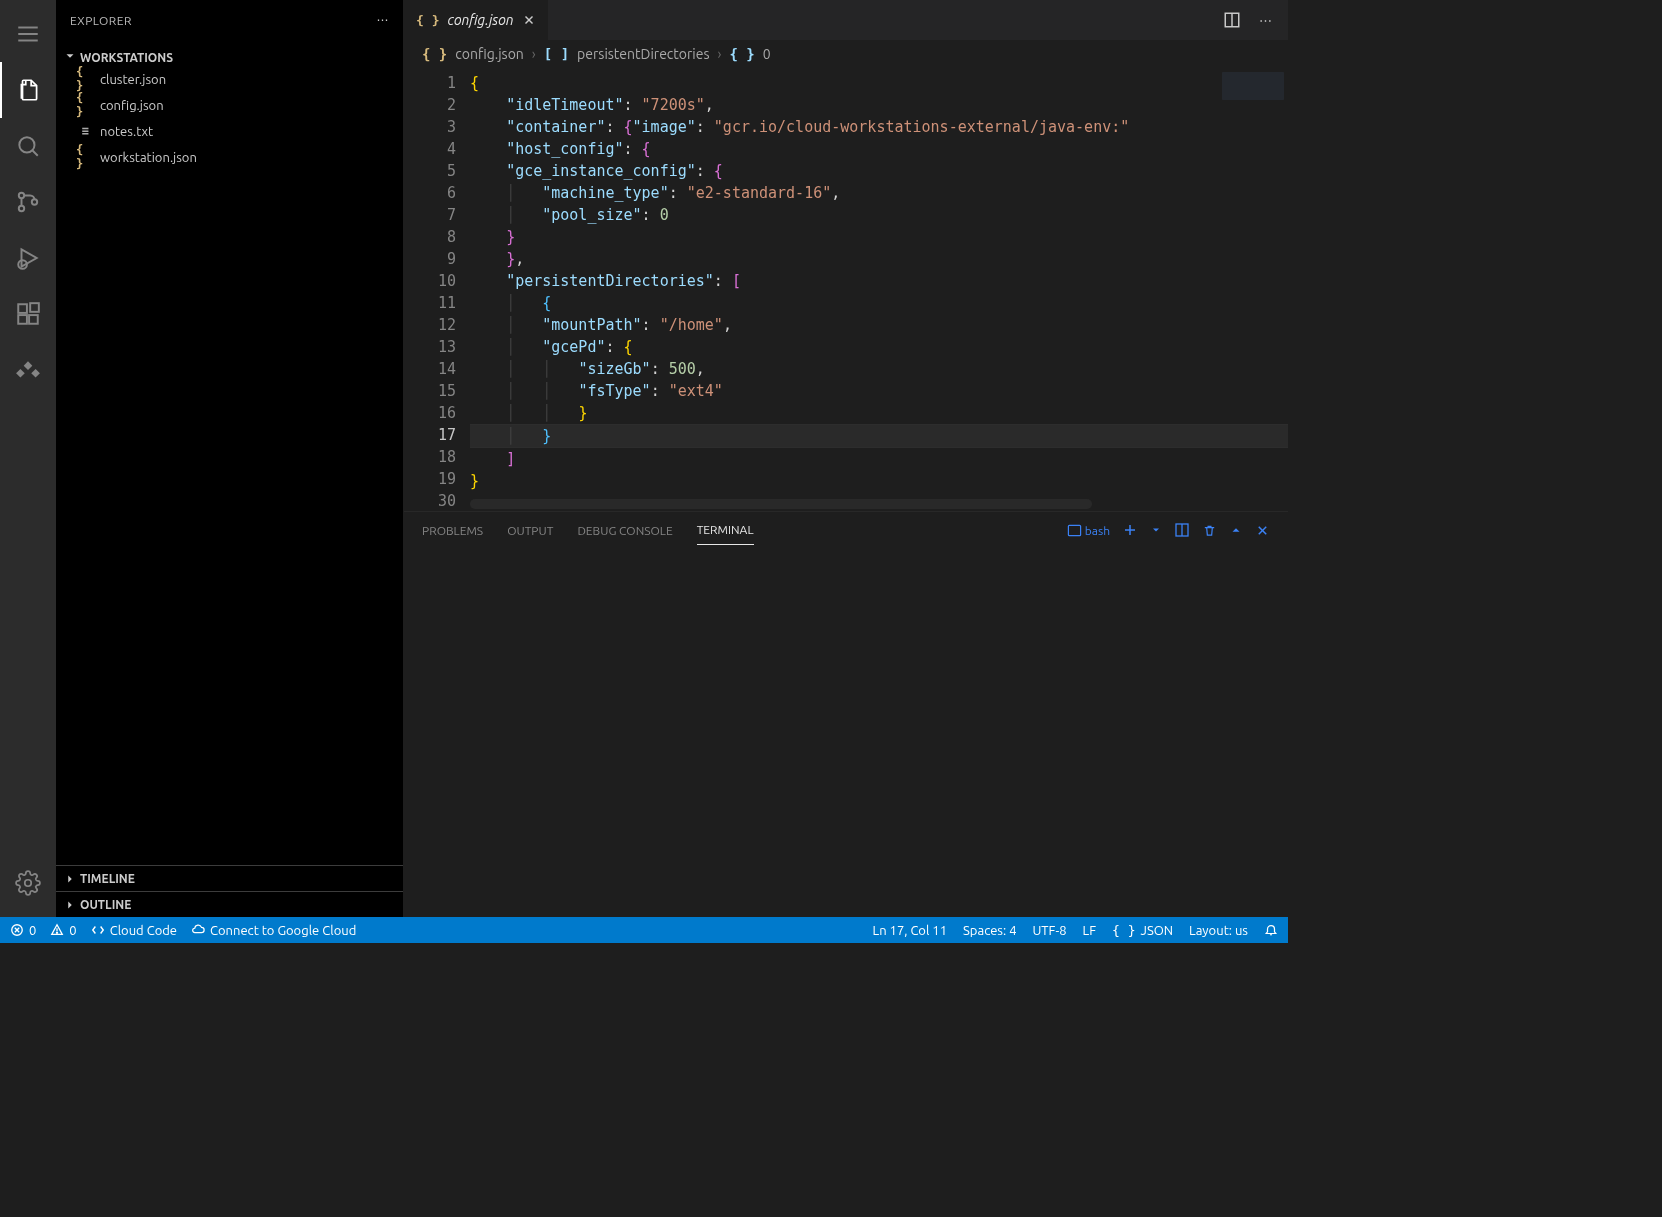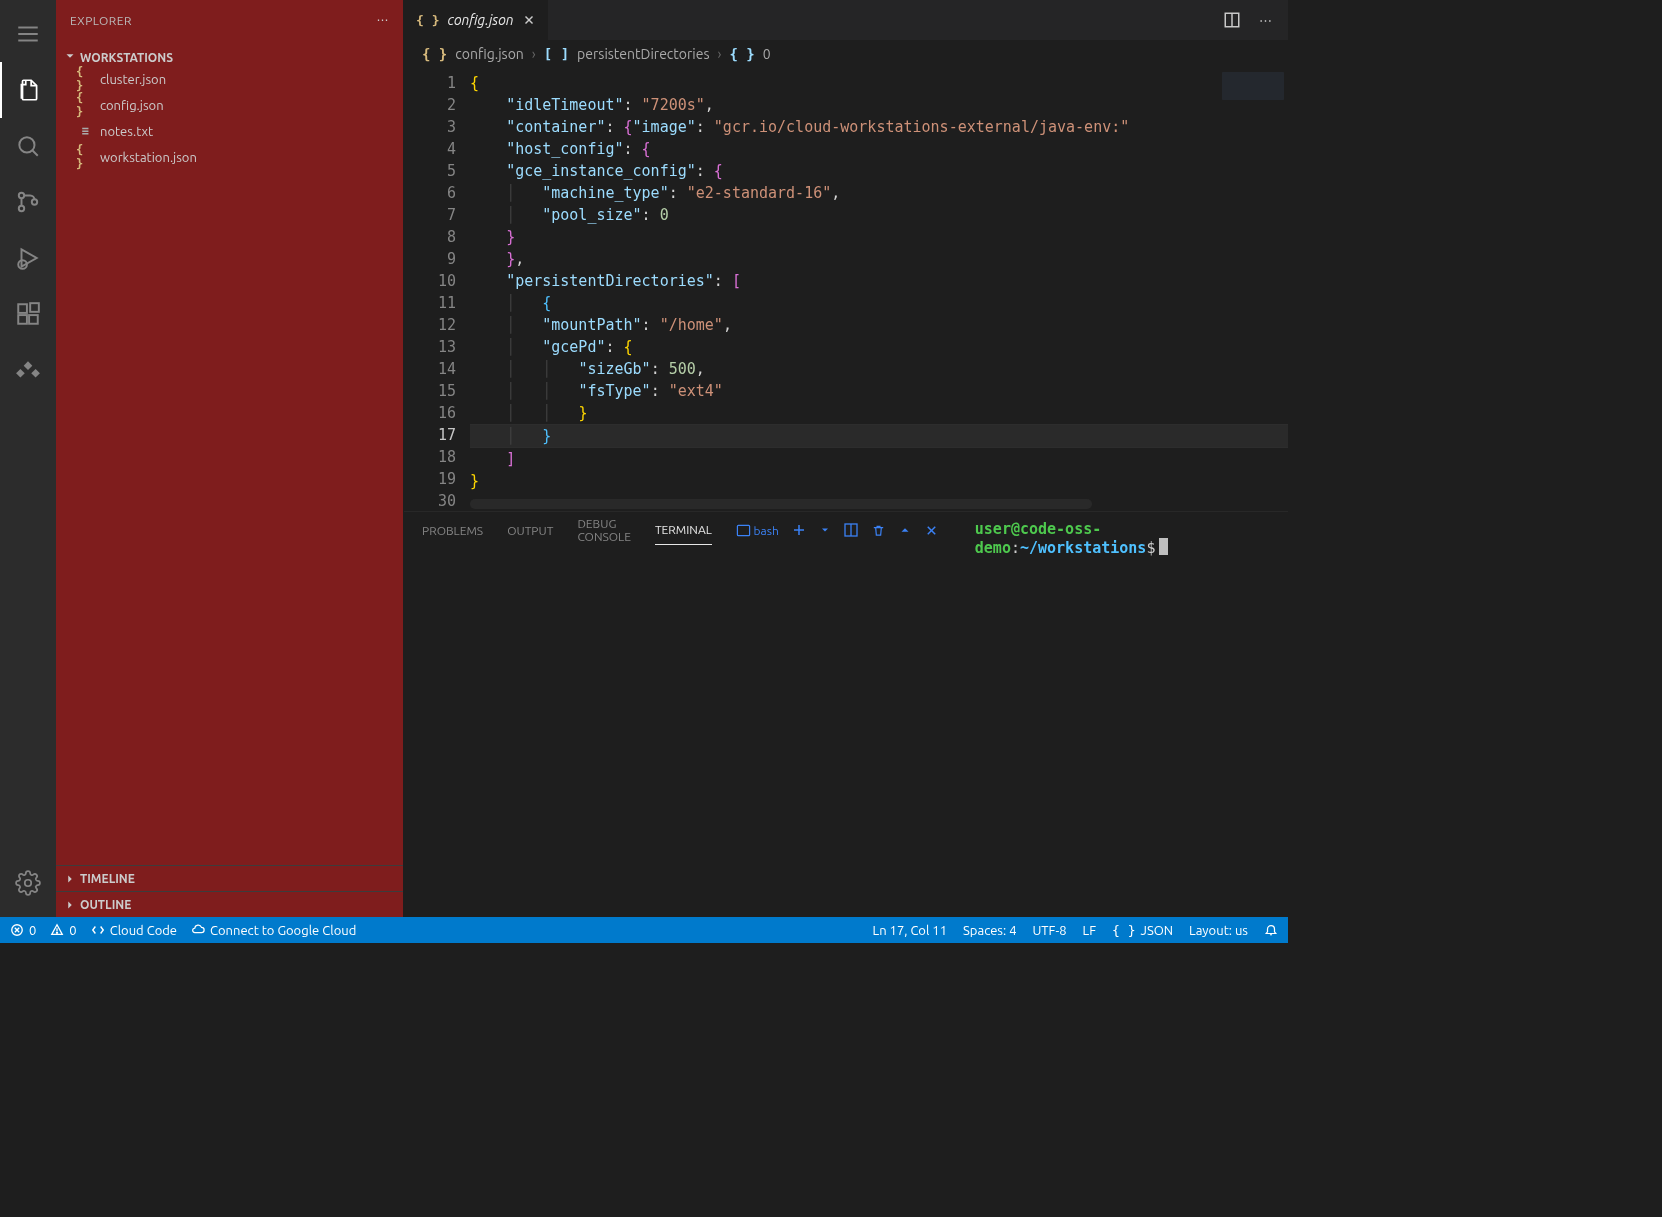--- a/index.html
+++ b/index.html
@@ -10,21 +10,21 @@
 
   
   .activity-bar { width: 56px; background: #2c2c2c; display: flex; flex-direction: column; align-items: center; padding-top: 6px; }
   .activity-top { display: flex; flex-direction: column; align-items: center; gap: 0; width: 100%; }
   .activity-bottom { margin-top: auto; margin-bottom: 6px; }
   .activity-icon { width: 56px; height: 56px; display: flex; align-items: center; justify-content: center; cursor: pointer; color: #858585; }
   .activity-icon.active { color: #fff; border-left: 2px solid #fff; }
   .activity-icon svg { width: 26px; height: 26px; }
 
   
-  .sidebar { width: 348px; background: #7f1d1d; display: flex; flex-direction: column; border-right: 1px solid #1e1e1e; }
+  .sidebar { width: 348px; background: #000000; display: flex; flex-direction: column; border-right: 1px solid #1e1e1e; }
   .sidebar-header { display: flex; align-items: center; justify-content: space-between; padding: 0 14px; height: 40px; color: #bbb; font-size: 12px; letter-spacing: 0.5px; }
   .sb-dots { color: #ccc; cursor: pointer; }
   .section-header { display: flex; align-items: flex-end; height: 24px; padding-left: 6px; color: #ccc; font-weight: 700; font-size: 12px; cursor: pointer; }
   .chev { width: 16px; height: 16px; display: inline-flex; align-items: center; justify-content: center; margin-right: 2px; }
   .file-list { padding: 2px 0; }
   .file-item { display: flex; align-items: center; height: 26px; padding-left: 20px; cursor: pointer; color: #ccc; }
   .f-icon { width: 18px; height: 18px; display: inline-flex; align-items: center; justify-content: center; margin-right: 6px; color: #c5b46a; font-weight: 700; font-size: 12px; font-family: monospace; }
   .f-a { color: #d7ba7d; }
   .f-t { color: #aaa; }
   .section-footer { margin-top: auto; }
@@ -62,21 +62,21 @@
   .k-b2 { color: #da70d6; }  
   .k-b3 { color: #4fc1ff; }  
   .k-b4 { color: #ffd700; }  
 
   .minimap { position: absolute; top: 4px; right: 4px; width: 62px; height: 28px; background: #262a31; opacity: 0.85; border-radius: 1px; }
 
   .h-scroll { position: absolute; bottom: 2px; left: 66px; right: 0; height: 10px; }
   .h-thumb { position: absolute; left: 0; width: 76%; height: 10px; background: #4a4a4a; opacity: 0.25; border-radius: 5px; }
 
   
-  .panel { height: 406px; background: #1e1e1e; border-top: 1px solid #3c3c3c55; display: flex; flex-direction: row; }
+  .panel { height: 406px; background: #1e1e1e; border-top: 1px solid #3c3c3c55; display: flex; flex-direction: column; }
   .panel-tabs { display: flex; align-items: center; height: 36px; padding: 0 18px; gap: 24px; color: #858585; font-size: 12px; }
   .panel-tab { cursor: pointer; padding: 8px 0; }
   .panel-tab.active { color: #e7e7e7; border-bottom: 1px solid #e7e7e7; }
   .panel-right { margin-left: auto; display: flex; align-items: center; gap: 12px; color: #3b82f6; }
   .panel-right .pico { cursor: pointer; display: inline-flex; align-items: center; }
   .term-body { padding: 8px 18px; font-family: Menlo, Consolas, monospace; font-size: 15px; }
   .t-user { color: #4ec94e; font-weight: 700; }
   .t-path { color: #4fc1ff; font-weight: 700; }
   .t-colon { color: #ccc; }
   .t-cursor { display: inline-block; width: 9px; height: 17px; background: #bfbfbf; vertical-align: -2px; margin-left: 4px; }
@@ -315,23 +315,20 @@
                 </svg>
             </span>
             <span class="pico">
               <svg viewBox="0 0 16 16" width="15" height="15" stroke="currentColor" stroke-width="1.6">
                   <line x1="4" y1="4" x2="12" y2="12"></line>
                   <line x1="12" y1="4" x2="4" y2="12"></line>
                 </svg>
             </span>
           </div>
         </div>
-        <div class="term-body">
-          <span class="t-user">user@code-oss-demo</span><span class="t-colon">:</span><span class="t-path">~/workstations</span><span class="t-colon">$</span><span class="t-cursor"></span>
-        </div>
       </div>
     </div>
 
   </div>
 
   <div class="status-bar">
     <span class="sb-item">
       <span class="sb-ico">
           <svg viewBox="0 0 16 16" fill="none" stroke="currentColor" stroke-width="1.5">
             <circle cx="8" cy="8" r="6"></circle>

